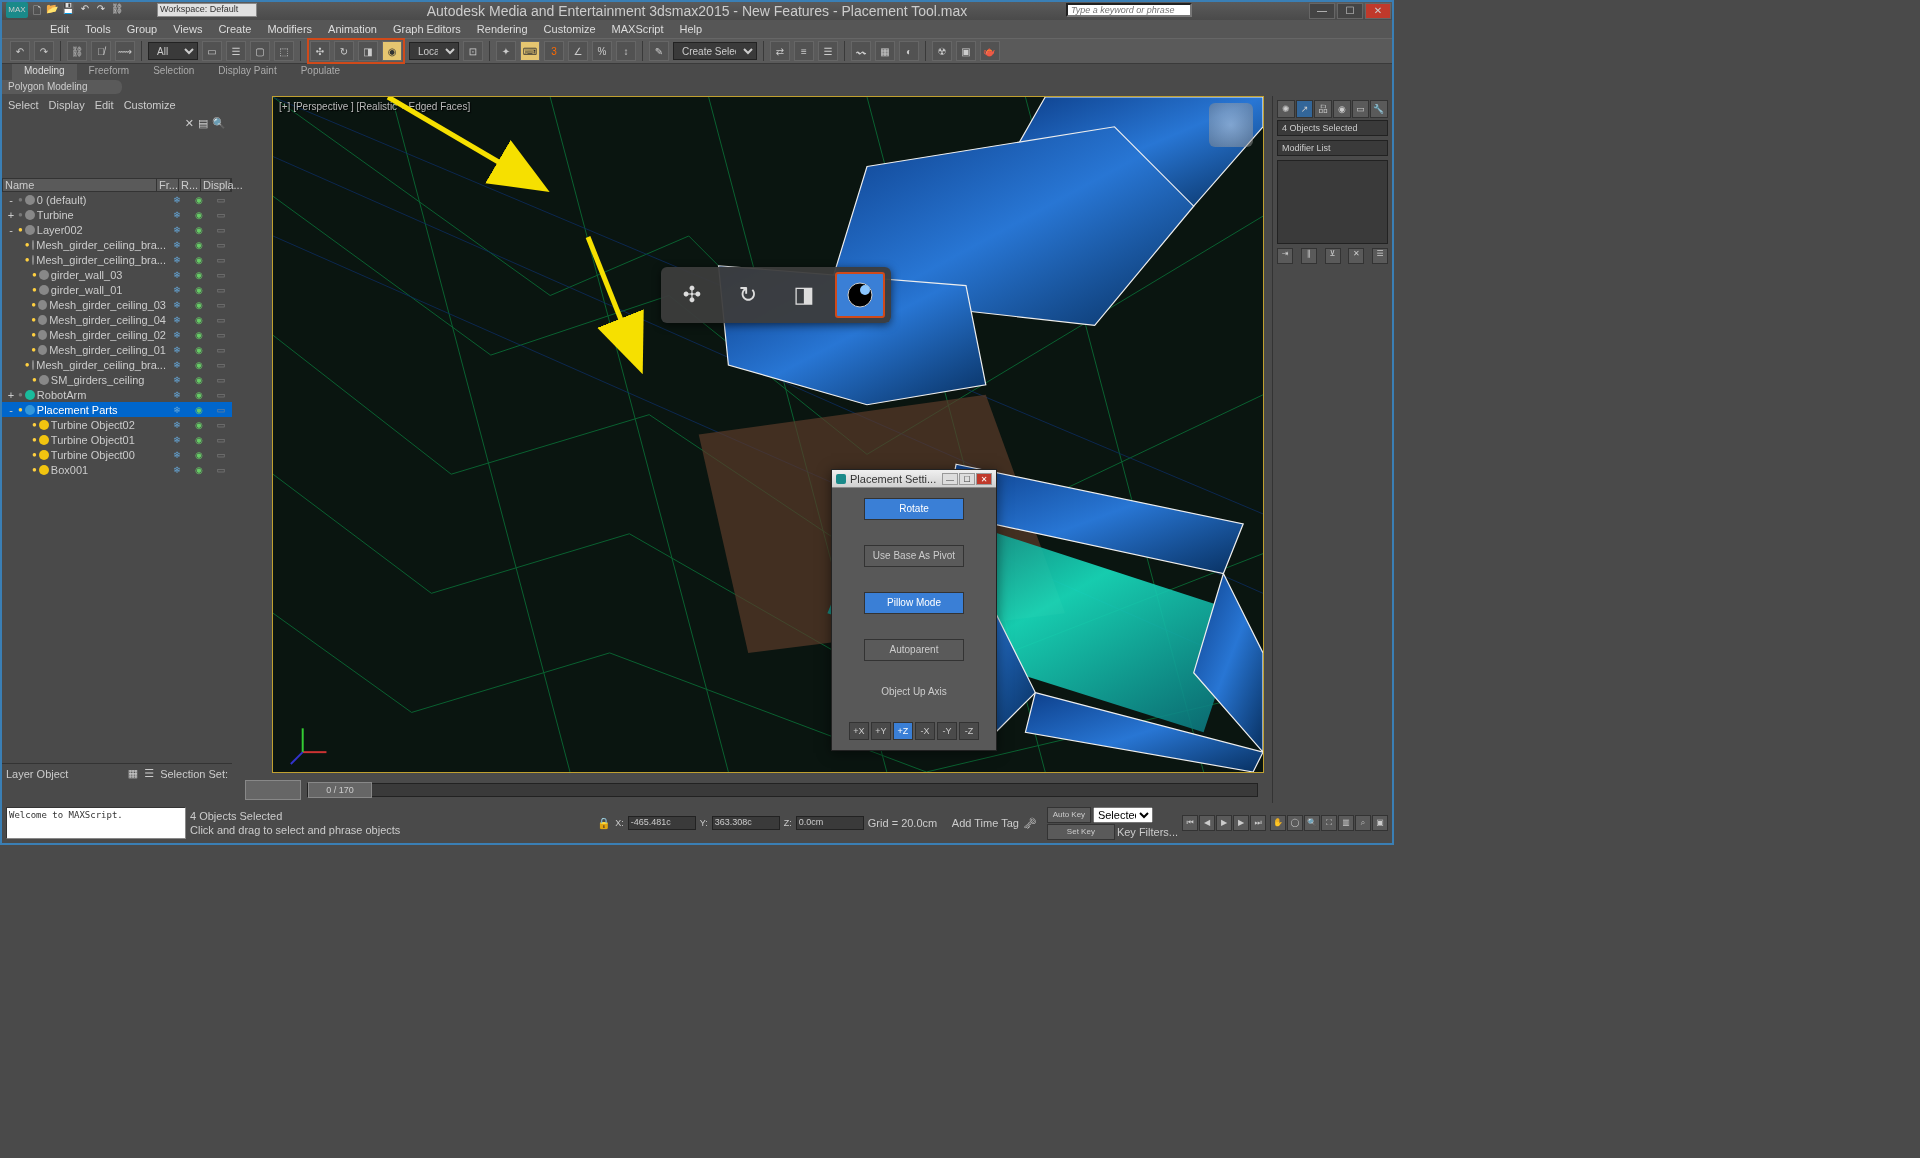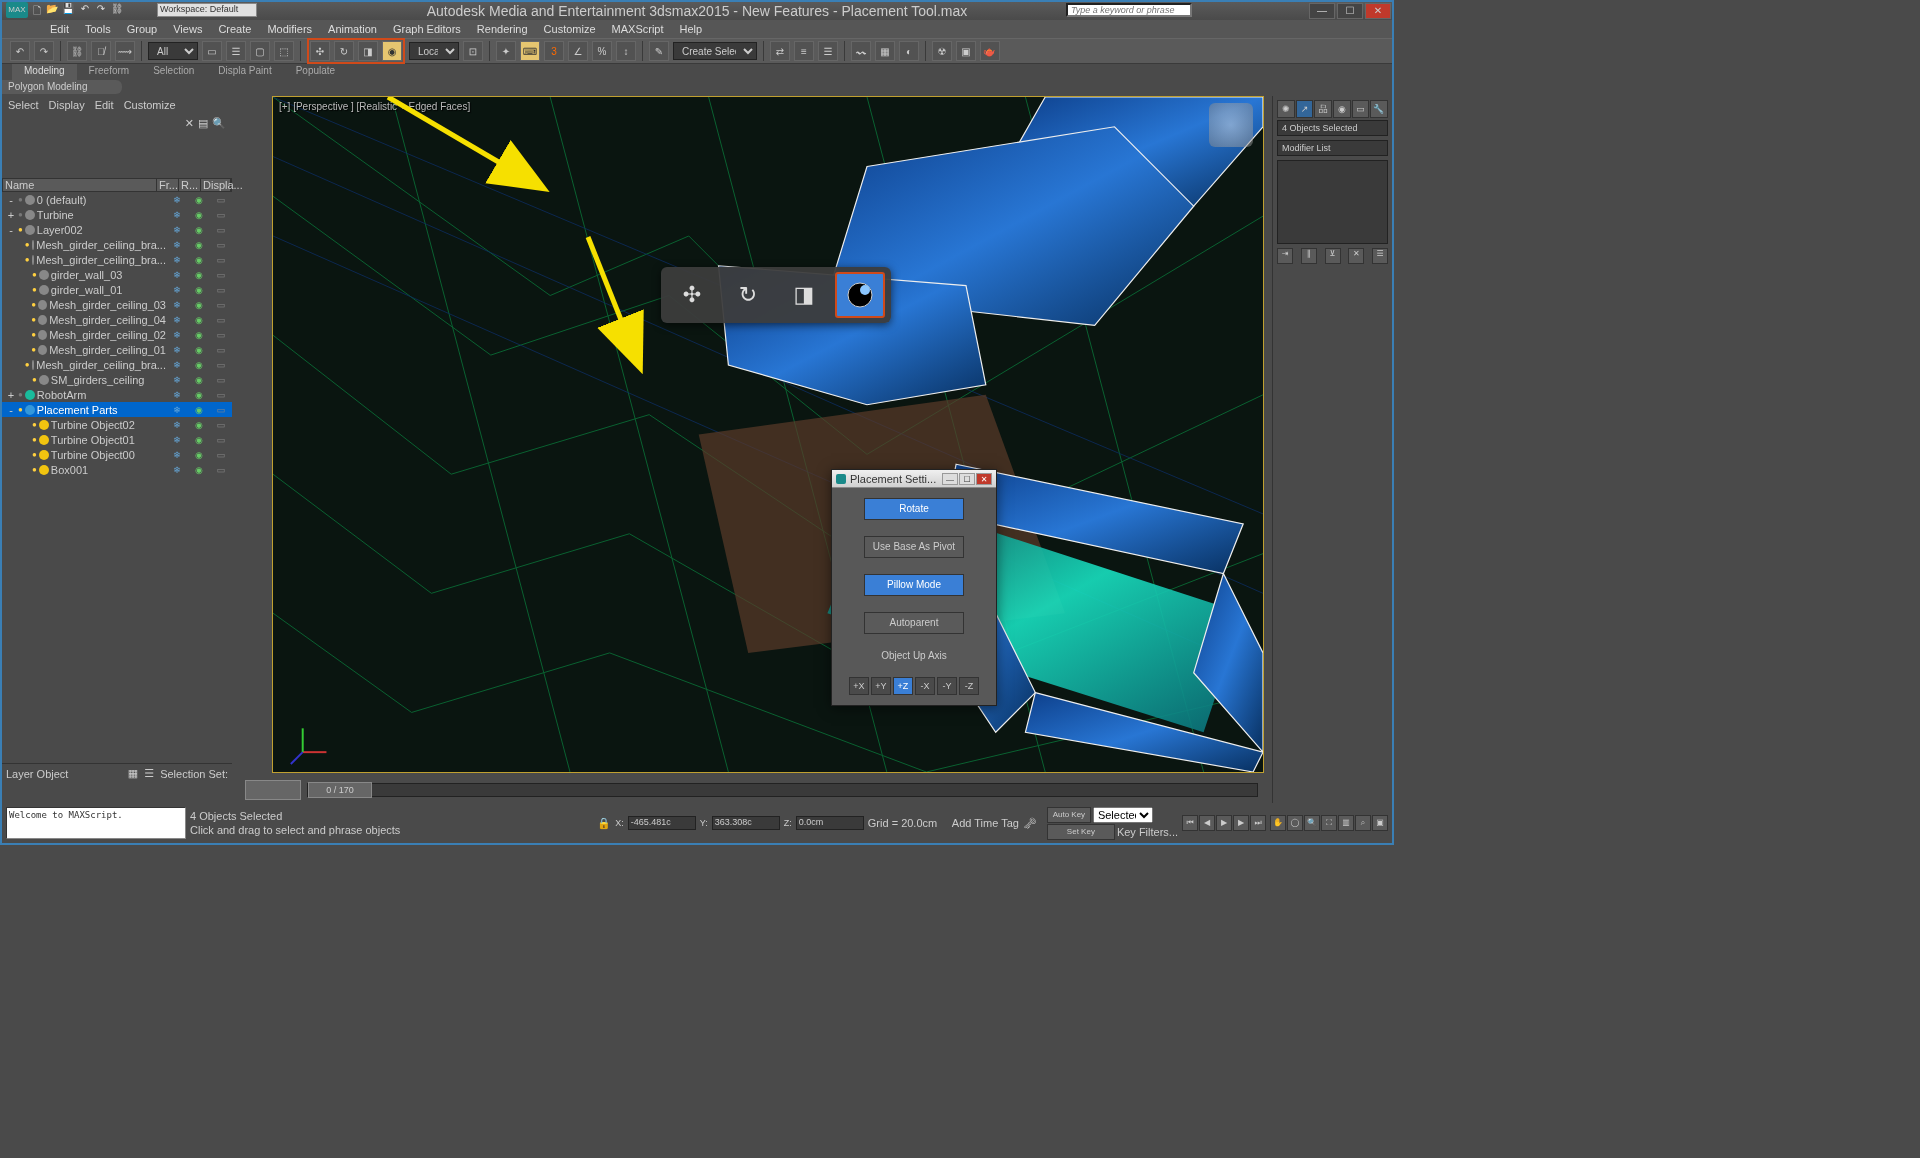--- a/index.html
+++ b/index.html
@@ -46,21 +46,21 @@
 .vp-label { position: absolute; top: 4px; left: 6px; font-size: 10px; color: #bbb; z-index: 10; text-shadow: 1px 1px 1px #000; }
 .floating-toolbar { position: absolute; top: 170px; left: 388px; height: 56px; background: rgba(60,60,60,0.95); border-radius: 6px; display: flex; align-items: center; padding: 0 6px; gap: 6px; z-index: 20; box-shadow: 0 2px 8px rgba(0,0,0,0.6); }
 .floating-toolbar .ft-btn { width: 50px; height: 46px; display: flex; align-items: center; justify-content: center; font-size: 22px; color: #ddd; border-radius: 3px; }
 .floating-toolbar .ft-btn.active { background: #3a7fd6; border: 2px solid #d04a1a; }
 .arrow { position: absolute; z-index: 15; pointer-events: none; }
 .dialog { position: absolute; top: 372px; left: 558px; width: 166px; background: #585858; border: 1px solid #222; box-shadow: 0 2px 12px rgba(0,0,0,0.5); z-index: 25; }
 .dialog .titlebar { height: 18px; background: linear-gradient(#f0f0f0,#d0d0d0); display: flex; align-items: center; padding: 0 4px; color: #333; font-size: 10px; border-bottom: 1px solid #888; }
 .dialog .titlebar .tb-btns { margin-left: auto; display: flex; gap: 1px; }
 .dialog .titlebar .tb-b { width: 16px; height: 12px; font-size: 8px; text-align: center; line-height: 12px; background: #ddd; border: 1px solid #999; }
 .dialog .titlebar .tb-b.close { background: #c0392b; color: #fff; }
-.dialog .body { padding: 10px 8px; display: flex; flex-direction: column; gap: 16px; align-items: center; }
+.dialog .body { padding: 10px 8px; display: flex; flex-direction: column; gap: 25px; align-items: center; }
 .dlg-btn { width: 100px; height: 22px; background: #5a5a5a; border: 1px solid #333; color: #ccc; font-size: 10px; text-align: center; line-height: 20px; }
 .dlg-btn.active { background: #3a7fd6; color: #fff; }
 .dlg-label { font-size: 10px; color: #ccc; text-align: center; }
 .axis-btns { display: flex; gap: 2px; }
 .axis-btn { width: 20px; height: 18px; background: #4a4a4a; border: 1px solid #333; font-size: 9px; text-align: center; line-height: 16px; }
 .axis-btn.active { background: #3a7fd6; color: #fff; }
 .cmd-panel { position: absolute; top: 94px; right: 0; width: 120px; bottom: 40px; background: #4a4a4a; border-left: 1px solid #333; padding: 4px; }
 .cmd-tabs { height: 18px; display: flex; gap: 1px; }
 .cmd-tabs .ct { width: 18px; height: 18px; background: #5a5a5a; border: 1px solid #333; font-size: 9px; text-align: center; line-height: 16px; }
 .cmd-tabs .ct.active { background: #336699; }
@@ -162,21 +162,21 @@
   <div class="tb-sep"></div>
   <div class="tb-btn">☢</div>
   <div class="tb-btn">▣</div>
   <div class="tb-btn">🫖</div>
 </div>
 
 <div class="ribbon-tabs" id="ribbon-tabs">
     <div class="tab active">Modeling</div>
     <div class="tab">Freeform</div>
     <div class="tab">Selection</div>
-    <div class="tab">Displa Paint</div>
+    <div class="tab">Display Paint</div>
     <div class="tab">Populate</div>
   </div>
 <div class="ribbon-sub">Polygon Modeling</div>
 
 <div class="left-panel">
   <div class="lp-menu" id="lp-menu">
       <span>Select</span>
       <span>Display</span>
       <span>Edit</span>
       <span>Customize</span>

